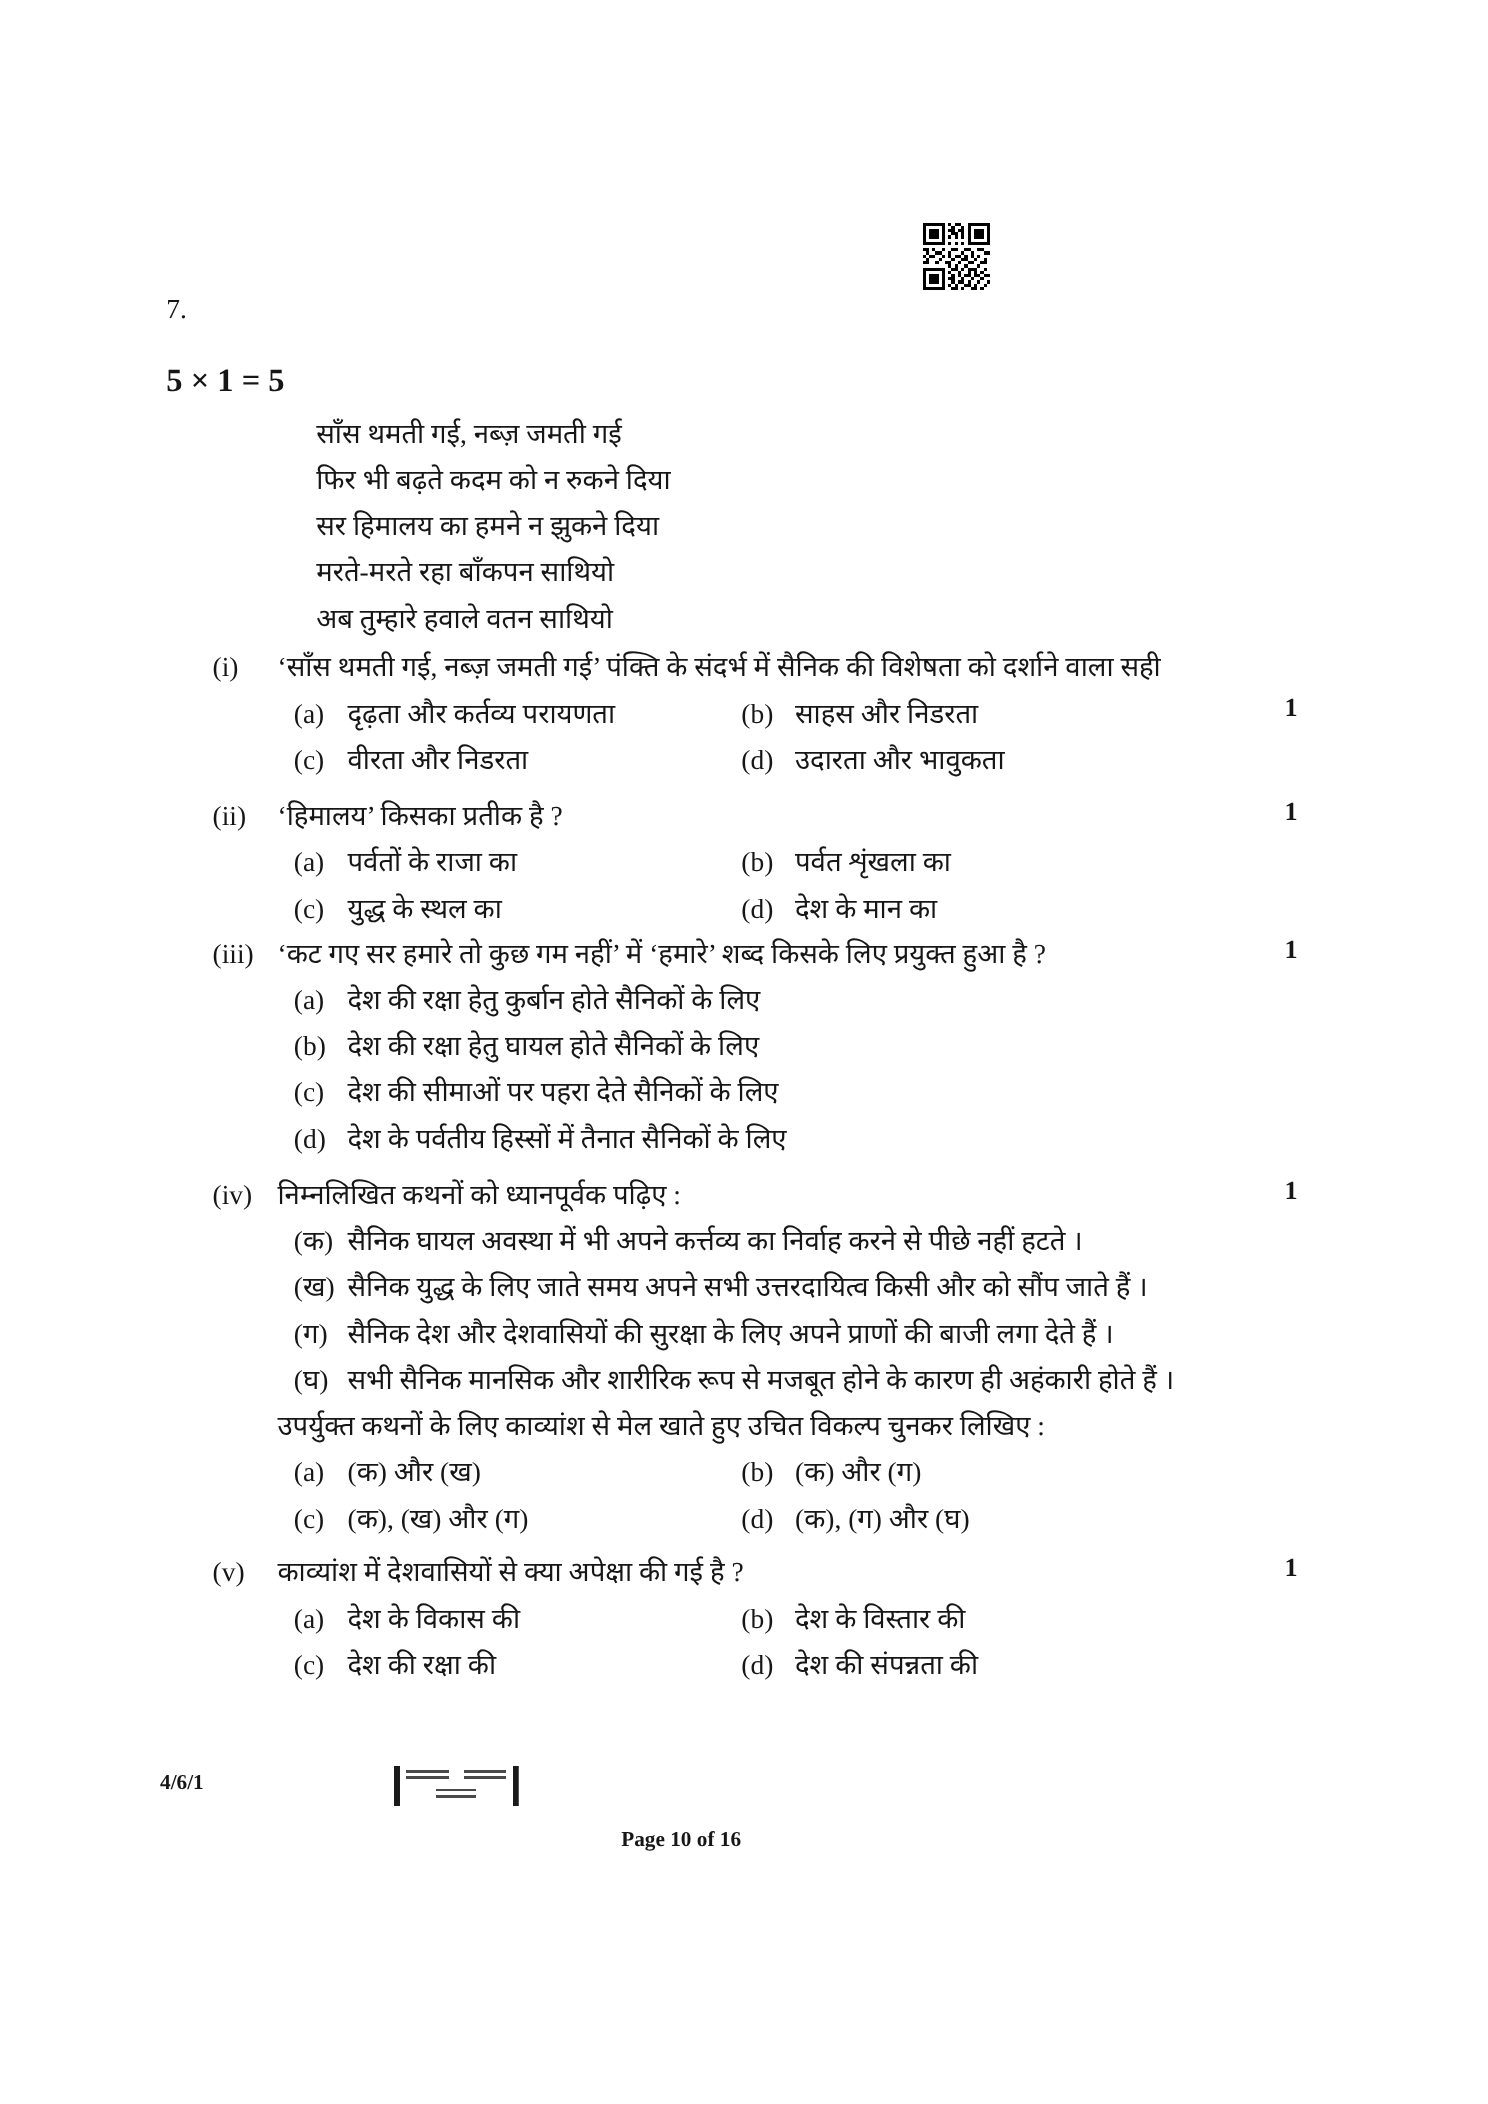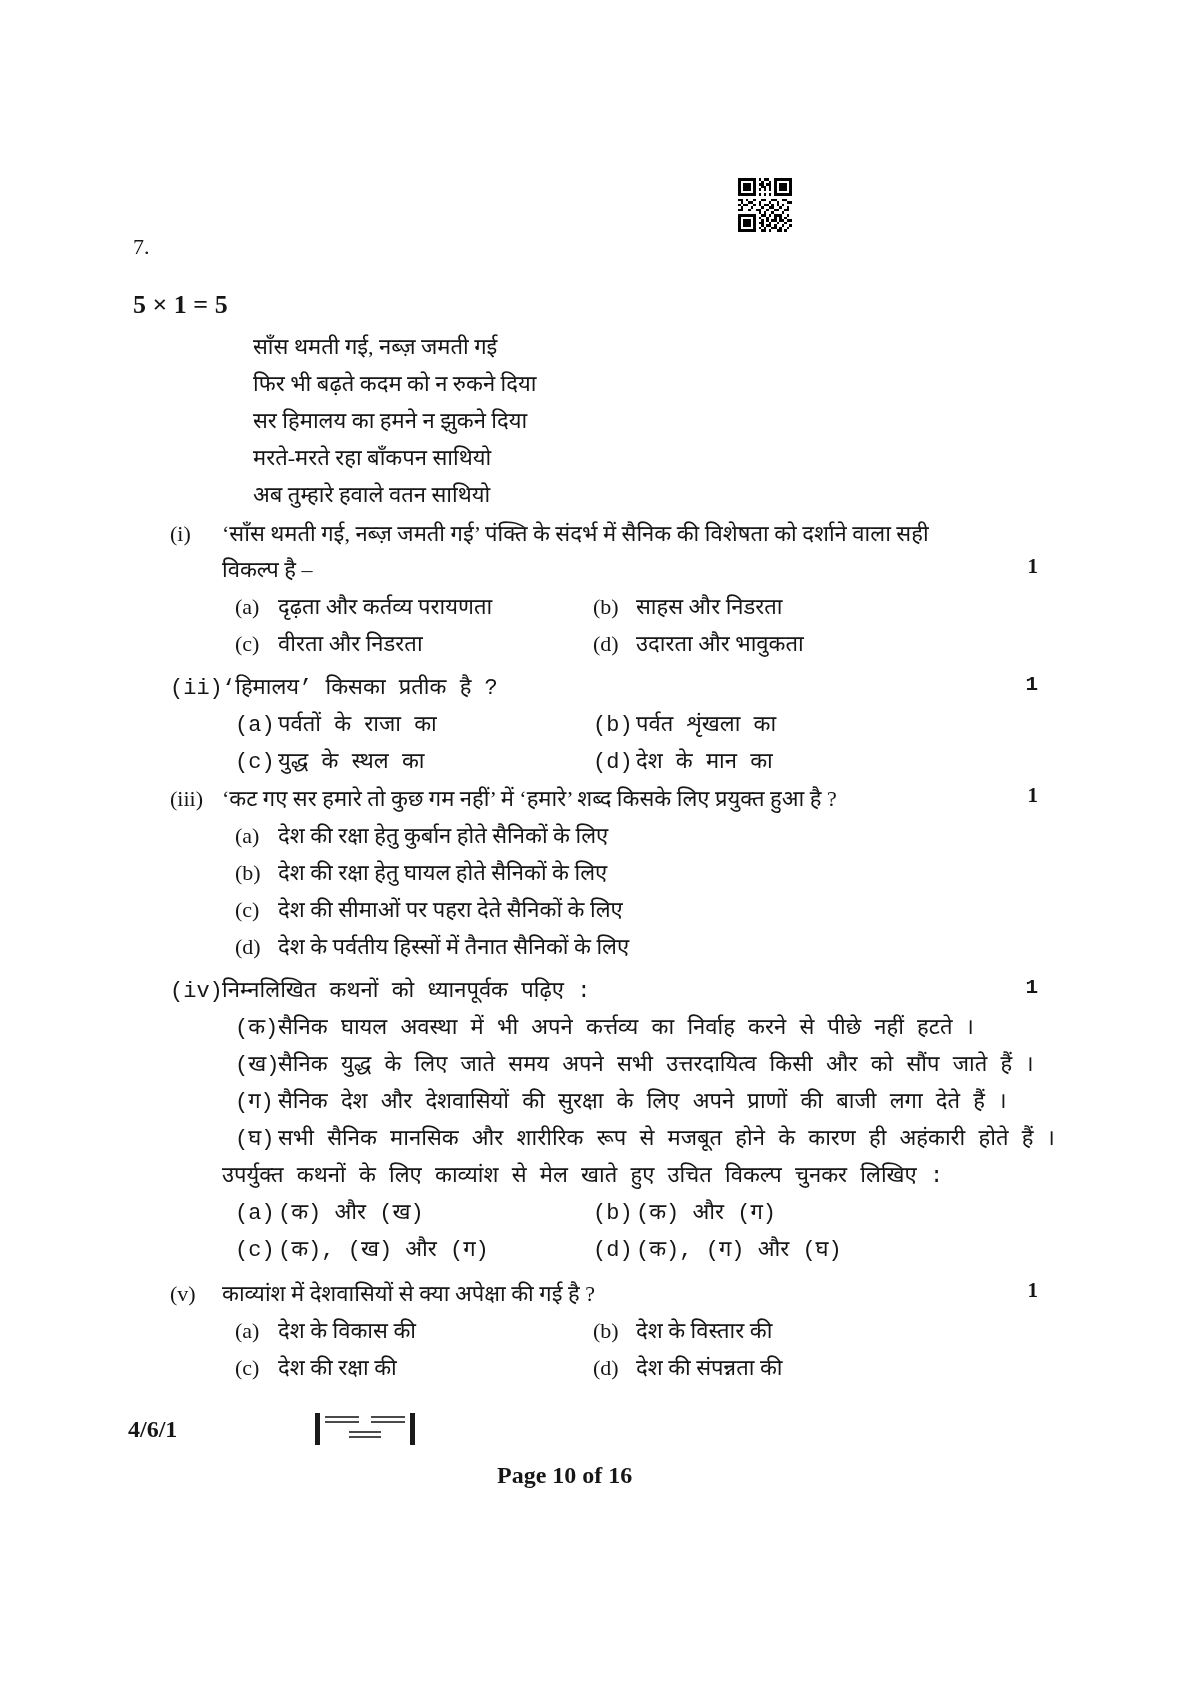--- a/index.html
+++ b/index.html
@@ -22,22 +22,22 @@
   .mark{position:absolute;right:2px;top:2px;font-weight:700;font-size:21px;}
   .mark.line2{top:38px;}
   .opts{margin-left:102px;display:grid;grid-template-columns:358px 1fr;line-height:37px;}
   .opts.single{grid-template-columns:1fr;}
   .opt{display:flex;}
   .opt .ol{width:43px;flex:none;}
   .statements{margin-left:102px;line-height:37px;}
   .strow{display:flex;}
   .strow .sl{width:43px;flex:none;}
   .instruction{margin-left:89px;line-height:37px;white-space:nowrap;}
-  .mt3{margin-top:3px;}.mt9{margin-top:9px;font-family:Liberation Mono, monospace;}.mt7{margin-top:7px;}
-  .footer{position:absolute;left:0;top:1412px;width:1190px;height:40px;font-weight:700;font-size:24px;}
+  .mt3{margin-top:3px;}.mt9{margin-top:9px;}.mt7{margin-top:7px;}
+  .footer{position:absolute;left:0;top:1412px;width:1190px;height:40px;font-weight:700;font-size:17px;}
   .f-code{position:absolute;left:128px;top:4px;}
   .f-mark{position:absolute;left:315px;top:0;}
   .f-page{position:absolute;left:497px;top:4px;margin-top:46px;}
 </style>
 </head>
 <body>
 
 <div class="page">
 
   <div class="qr">
@@ -145,21 +145,20 @@
       <div>फिर भी बढ़ते कदम को न रुकने दिया</div>
       <div>सर हिमालय का हमने न झुकने दिया</div>
       <div>मरते-मरते रहा बाँकपन साथियो</div>
       <div>अब तुम्हारे हवाले वतन साथियो</div>
     </div>
 
     <div class="sq mt3">
       <div class="sqnum">(i)</div>
       <div class="sqstem">
         <div class="nowrap">‘साँस थमती गई, नब्ज़ जमती गई’ पंक्ति के संदर्भ में सैनिक की विशेषता को दर्शाने वाला सही</div>
-        <div class="nowrap">विकल्प है –</div>
       </div>
       <div class="mark line2">1</div>
       <div class="opts">
         <div class="opt">
             <span class="ol">(a)</span>
             <span class="nowrap">दृढ़ता और कर्तव्य परायणता</span>
           </div>
         <div class="opt">
             <span class="ol">(b)</span>
             <span class="nowrap">साहस और निडरता</span>

